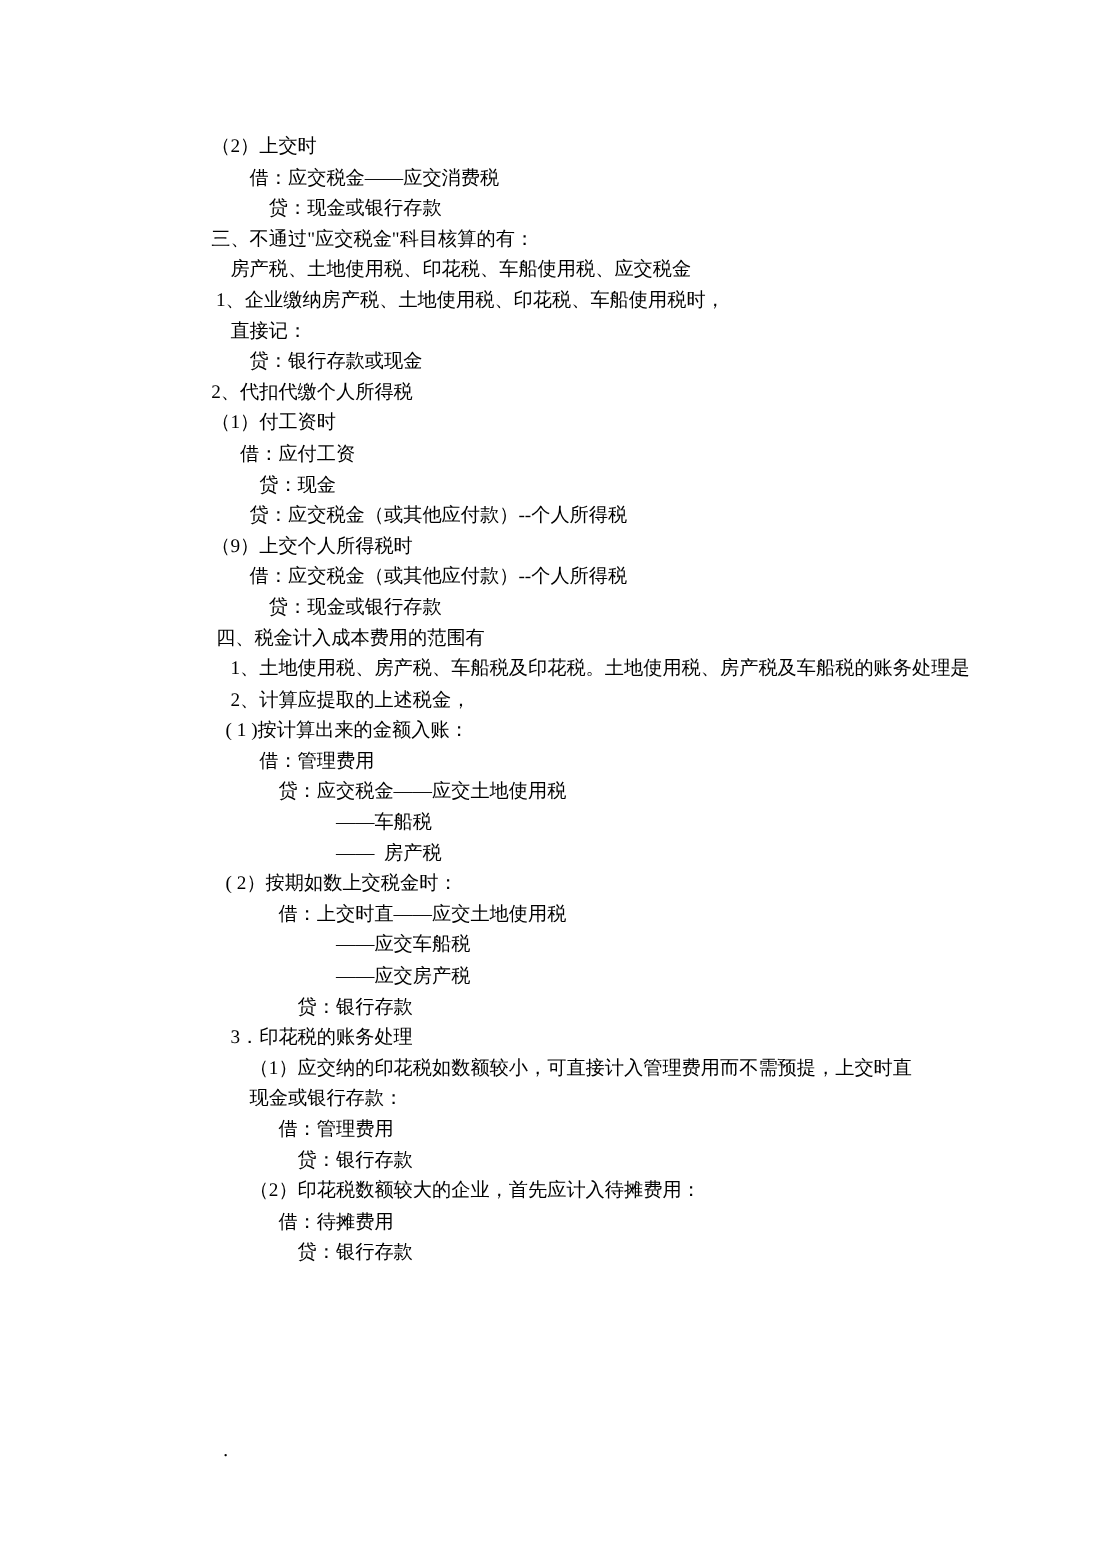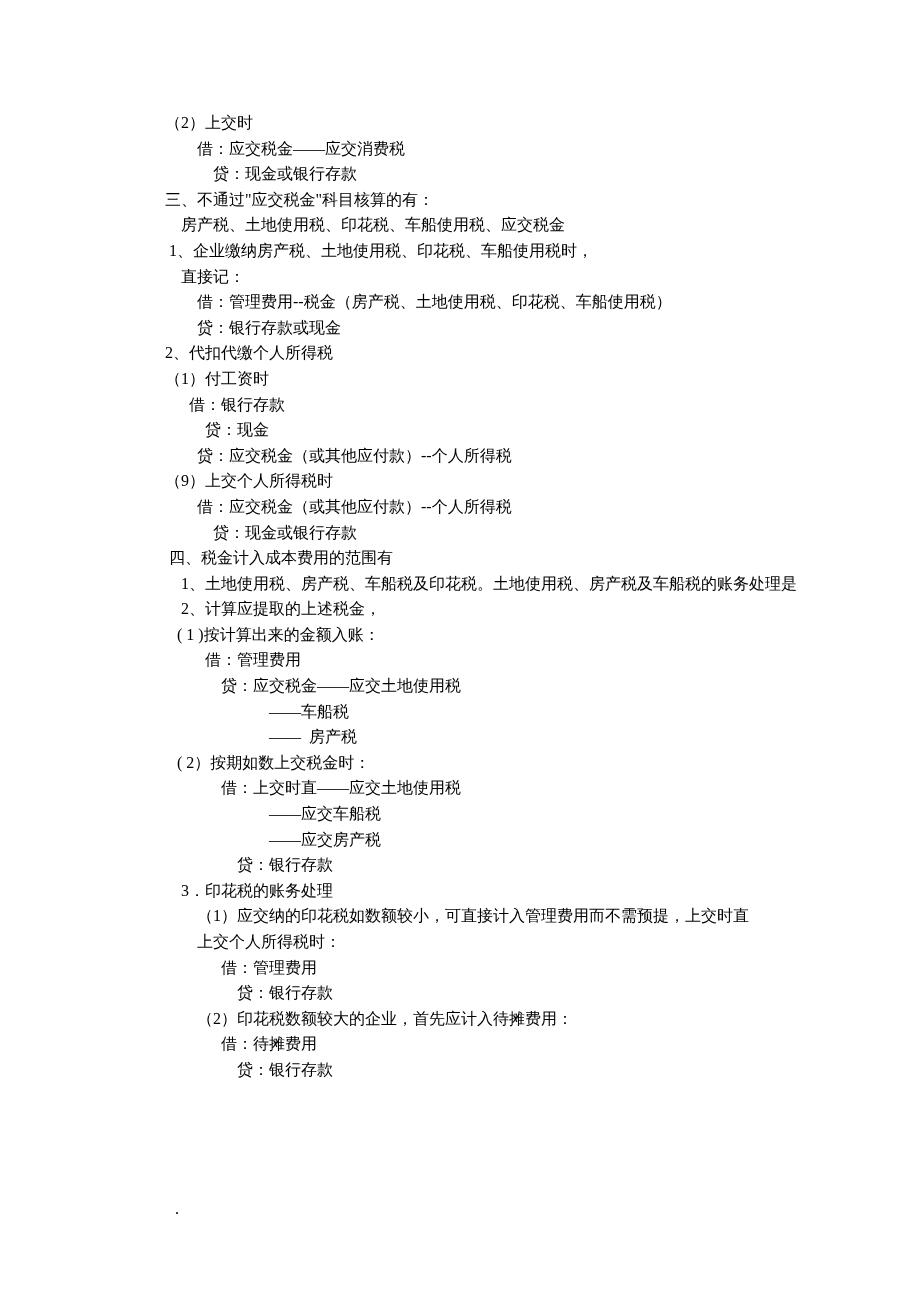--- a/index.html
+++ b/index.html
@@ -10,20 +10,21 @@
     font-size: 16px;
     color: #000000;
     line-height: 1.6;
   }
   .page {
     width: 851px;
     min-height: 1302px;
     padding: 110px 165px 80px 165px;
     box-sizing: border-box;
     position: relative;
+    margin-left: 11px;
   }
   .line {
     white-space: pre;
   }
   .footer-dot {
     position: absolute;
     bottom: 80px;
     left: 175px;
     font-size: 16px;
   }
@@ -34,26 +35,25 @@
 <div class="page">
   <div class="content">
     <div class="line">（2）上交时</div>
     <div class="line">        借：应交税金——应交消费税</div>
     <div class="line">            贷：现金或银行存款</div>
     <div class="line">三、不通过"应交税金"科目核算的有：</div>
     <div class="line">    房产税、土地使用税、印花税、车船使用税、应交税金</div>
     <div class="line"></div>
     <div class="line"> 1、企业缴纳房产税、土地使用税、印花税、车船使用税时，</div>
     <div class="line">    直接记：</div>
-    <div class="line">        借：管理费用--税金（房产税、土地使用税、印花税、车船使用税）</div>
     <div class="line">        贷：银行存款或现金</div>
     <div class="line">2、代扣代缴个人所得税</div>
     <div class="line"></div>
     <div class="line">（1）付工资时</div>
-    <div class="line">      借：银行存款</div>
+    <div class="line">      借：应付工资</div>
     <div class="line">          贷：现金</div>
     <div class="line">        贷：应交税金（或其他应付款）--个人所得税</div>
     <div class="line">（9）上交个人所得税时</div>
     <div class="line">        借：应交税金（或其他应付款）--个人所得税</div>
     <div class="line">            贷：现金或银行存款</div>
     <div class="line"></div>
     <div class="line"> 四、税金计入成本费用的范围有</div>
     <div class="line">    1、土地使用税、房产税、车船税及印花税。土地使用税、房产税及车船税的账务处理是</div>
     <div class="line"></div>
     <div class="line">    2、计算应提取的上述税金，</div>
@@ -63,21 +63,21 @@
     <div class="line">              贷：应交税金――应交土地使用税</div>
     <div class="line">                          ――车船税</div>
     <div class="line">                          ――  房产税</div>
     <div class="line">   ( 2）按期如数上交税金时：</div>
     <div class="line">              借：上交时直――应交土地使用税</div>
     <div class="line">                          ――应交车船税</div>
     <div class="line">                          ――应交房产税</div>
     <div class="line">                  贷：银行存款</div>
     <div class="line">    3．印花税的账务处理</div>
     <div class="line">        （1）应交纳的印花税如数额较小，可直接计入管理费用而不需预提，上交时直</div>
-    <div class="line">        上交个人所得税时：</div>
+    <div class="line">        现金或银行存款：</div>
     <div class="line">              借：管理费用</div>
     <div class="line">                  贷：银行存款</div>
     <div class="line">        （2）印花税数额较大的企业，首先应计入待摊费用：</div>
     <div class="line">              借：待摊费用</div>
     <div class="line">                  贷：银行存款</div>
   </div>
   <div class="footer-dot">.</div>
 </div>
 
 </body></html>

